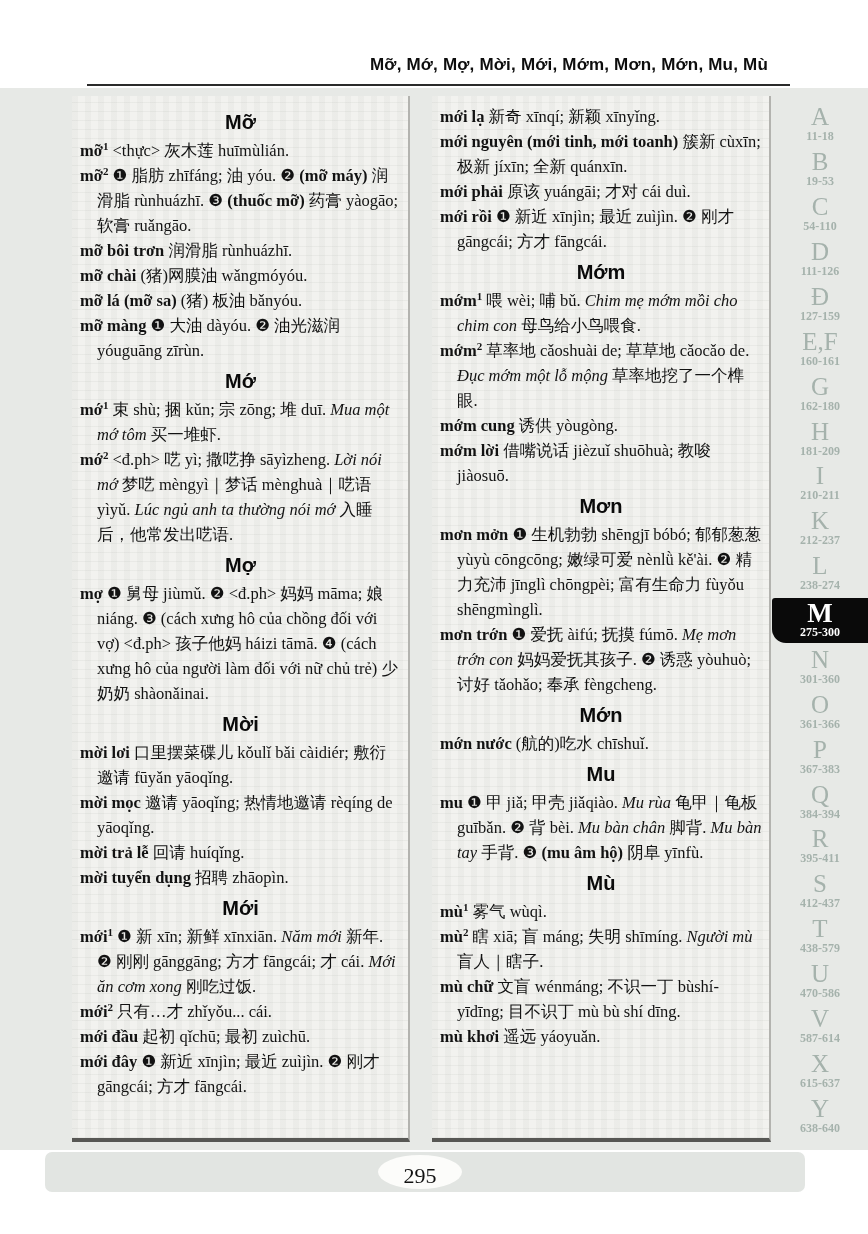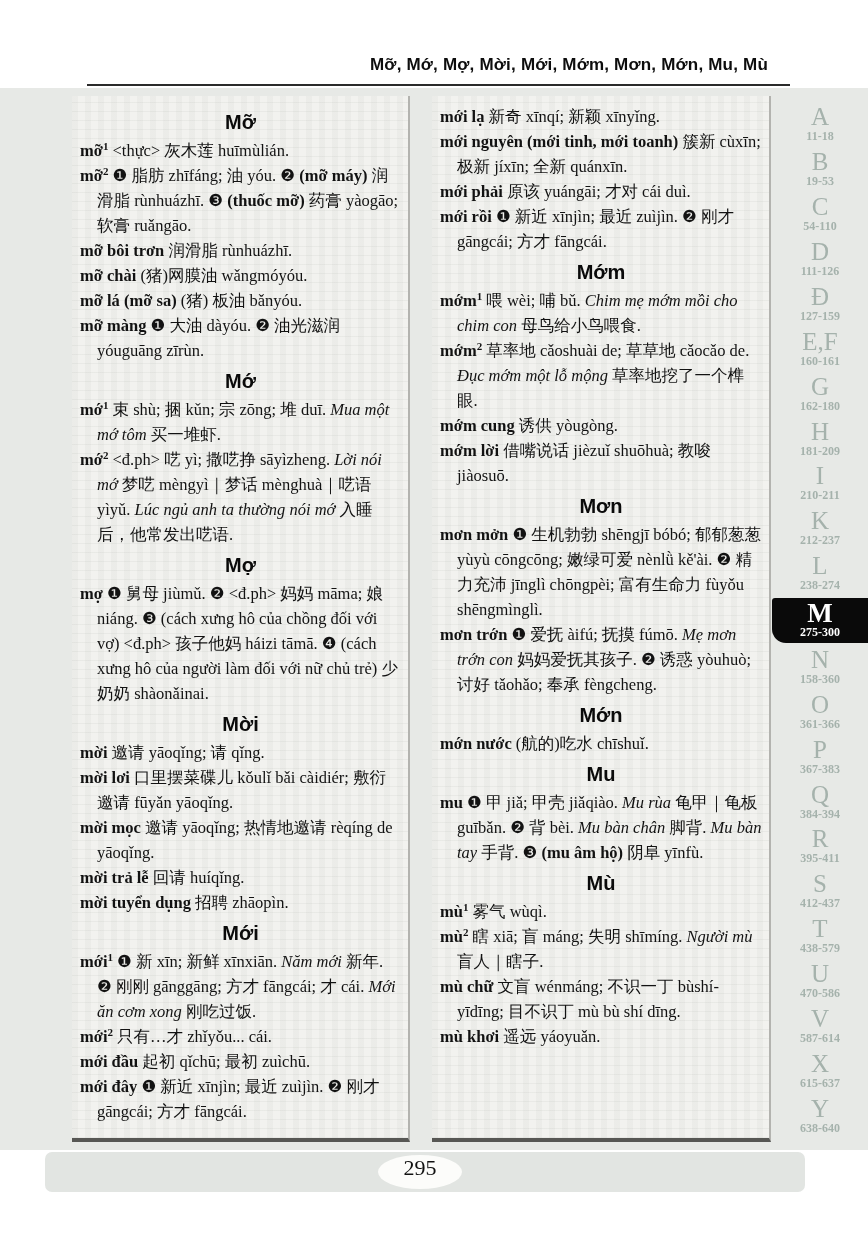--- a/index.html
+++ b/index.html
@@ -69,21 +69,21 @@
     margin:2px 0;
   }
   .alpha-tab.active .letter{font-weight:bold;font-size:27px;}
   .footer-bar{
     position:absolute;left:45px;top:1152px;width:760px;height:40px;
     background:#e2e5e2;border-radius:7px;
   }
   .page-oval{
     position:absolute;left:333px;top:3px;width:84px;height:34px;
     background:#fcfcfa;border-radius:50%;
-    display:flex;align-items:flex-start;justify-content:center;
+    display:flex;align-items:flex-end;justify-content:center;
     font-size:22px;color:#111111;
   }
 </style>
 </head>
 <body>
 
 <div class="page">
   <div class="content-bg"></div>
 
   <div class="header-title">Mỡ, Mớ, Mợ, Mời, Mới, Mớm, Mơn, Mớn, Mu, Mù</div>
@@ -96,21 +96,20 @@
       <p class="entry"><span class="hw">mỡ bôi trơn</span><span> 润滑脂 rùnhuázhī.</span></p>
       <p class="entry"><span class="hw">mỡ chài</span><span> (猪)网膜油 wǎngmóyóu.</span></p>
       <p class="entry"><span class="hw">mỡ lá (mỡ sa)</span><span> (猪) 板油 bǎnyóu.</span></p>
       <p class="entry"><span class="hw">mỡ màng</span><span> ❶ 大油 dàyóu. ❷ 油光滋润 yóuguāng zīrùn.</span></p>
       <div class="section-heading">Mớ</div>
       <p class="entry"><span class="hw">mớ</span><sup>1</sup><span> 束 shù; 捆 kǔn; 宗 zōng; 堆 duī. </span><span class="ex">Mua một mớ tôm</span><span> 买一堆虾.</span></p>
       <p class="entry"><span class="hw">mớ</span><sup>2</sup><span> &lt;đ.ph&gt; 呓 yì; 撒呓挣 sāyìzheng. </span><span class="ex">Lời nói mớ</span><span> 梦呓 mèngyì｜梦话 mènghuà｜呓语 yìyǔ. </span><span class="ex">Lúc ngủ anh ta thường nói mớ</span><span> 入睡后，他常发出呓语.</span></p>
       <div class="section-heading">Mợ</div>
       <p class="entry"><span class="hw">mợ</span><span> ❶ 舅母 jiùmǔ. ❷ &lt;đ.ph&gt; 妈妈 māma; 娘 niáng. ❸ (cách xưng hô của chồng đối với vợ) &lt;đ.ph&gt; 孩子他妈 háizi tāmā. ❹ (cách xưng hô của người làm đối với nữ chủ trẻ) 少奶奶 shàonǎinai.</span></p>
       <div class="section-heading">Mời</div>
-      <p class="entry"><span class="hw">mời</span><span> 邀请 yāoqǐng; 请 qǐng.</span></p>
       <p class="entry"><span class="hw">mời lơi</span><span> 口里摆菜碟儿 kǒulǐ bǎi càidiér; 敷衍邀请 fūyǎn yāoqǐng.</span></p>
       <p class="entry"><span class="hw">mời mọc</span><span> 邀请 yāoqǐng; 热情地邀请 rèqíng de yāoqǐng.</span></p>
       <p class="entry"><span class="hw">mời trả lễ</span><span> 回请 huíqǐng.</span></p>
       <p class="entry"><span class="hw">mời tuyển dụng</span><span> 招聘 zhāopìn.</span></p>
       <div class="section-heading">Mới</div>
       <p class="entry"><span class="hw">mới</span><sup>1</sup><span> ❶ 新 xīn; 新鲜 xīnxiān. </span><span class="ex">Năm mới</span><span> 新年. ❷ 刚刚 gānggāng; 方才 fāngcái; 才 cái. </span><span class="ex">Mới ăn cơm xong</span><span> 刚吃过饭.</span></p>
       <p class="entry"><span class="hw">mới</span><sup>2</sup><span> 只有…才 zhǐyǒu... cái.</span></p>
       <p class="entry"><span class="hw">mới đầu</span><span> 起初 qǐchū; 最初 zuìchū.</span></p>
       <p class="entry"><span class="hw">mới đây</span><span> ❶ 新近 xīnjìn; 最近 zuìjìn. ❷ 刚才 gāngcái; 方才 fāngcái.</span></p>
     </div>
@@ -182,21 +181,21 @@
       <div class="alpha-tab">
         <div class="letter">L</div>
         <div class="range">238-274</div>
       </div>
       <div class="alpha-tab active">
         <div class="letter">M</div>
         <div class="range">275-300</div>
       </div>
       <div class="alpha-tab">
         <div class="letter">N</div>
-        <div class="range">158-360</div>
+        <div class="range">301-360</div>
       </div>
       <div class="alpha-tab">
         <div class="letter">O</div>
         <div class="range">361-366</div>
       </div>
       <div class="alpha-tab">
         <div class="letter">P</div>
         <div class="range">367-383</div>
       </div>
       <div class="alpha-tab">

